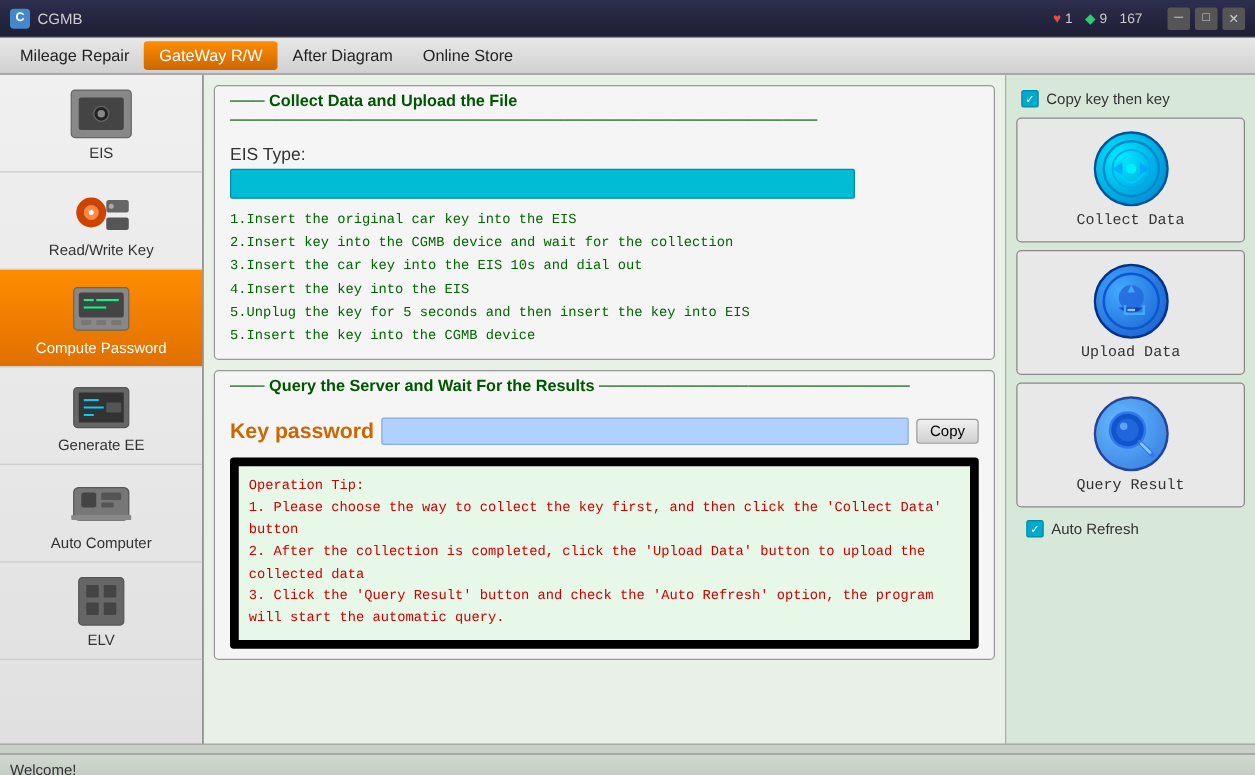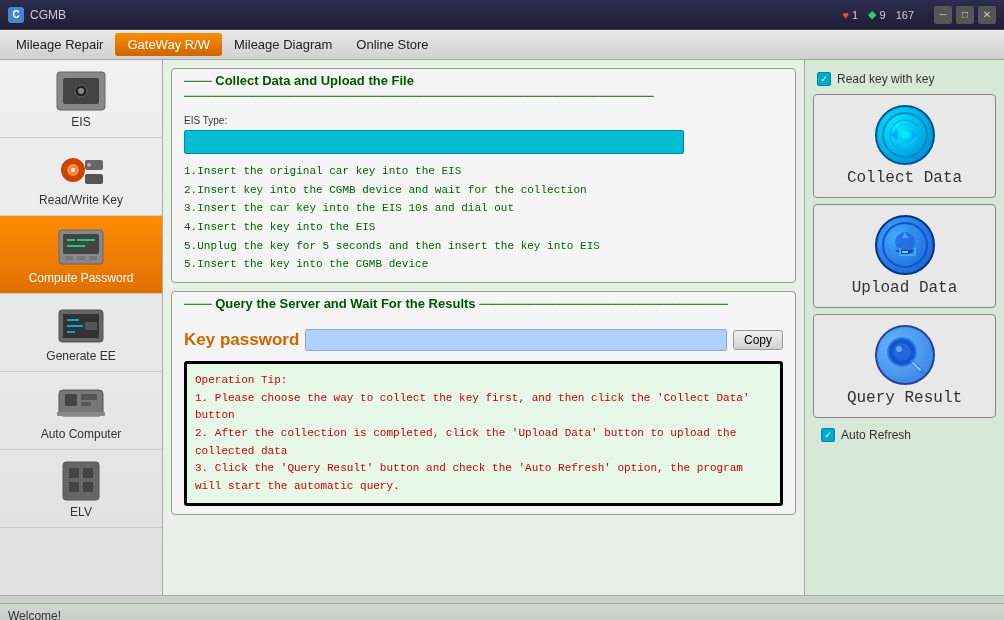--- a/index.html
+++ b/index.html
@@ -132,21 +132,21 @@
       font-size: 13px;
       color: #005500;
       padding: 4px 12px;
       font-weight: bold;
     }
     .panel-body {
       padding: 8px 12px;
     }
 
     .eis-type-label {
-      font-size: 10px;
+      font-size: 14px;
       color: #333;
       margin-bottom: 4px;
     }
     .eis-type-select {
       width: 500px;
       height: 24px;
       background: #00bcd4;
       border: 1px solid #008ba3;
       border-radius: 2px;
       margin-bottom: 8px;
@@ -182,21 +182,21 @@
       padding: 2px 10px;
       background: linear-gradient(to bottom, #f0f0f0, #d0d0d0);
       border: 1px solid #999;
       border-radius: 3px;
       cursor: pointer;
       font-size: 12px;
     }
 
     .operation-tips {
       background: #e8f8e8;
-      border: 3px solid #000000;
+      border: 7px solid #000000;
       border-radius: 3px;
       padding: 8px;
       margin-top: 4px;
       font-family: 'Courier New', monospace;
       font-size: 11px;
       color: #cc0000;
       line-height: 1.6;
       min-height: 120px;
     }
 
@@ -255,21 +255,21 @@
     .action-icon.upload {
       background: radial-gradient(circle at 35% 35%, #44aaff, #1155cc);
       border: 2px solid #003388;
     }
     .action-icon.query {
       background: radial-gradient(circle at 35% 35%, #66bbff, #3377dd);
       border: 2px solid #224499;
     }
     .action-label {
       font-family: 'Courier New', monospace;
-      font-size: 16px;
+      font-size: 12px;
       color: #333;
     }
 
     .auto-refresh-row {
       display: flex;
       align-items: center;
       gap: 6px;
       padding: 4px 8px;
     }
     .auto-refresh-checkbox {
@@ -318,21 +318,21 @@
       <div class="ctrl-btn">─</div>
       <div class="ctrl-btn">□</div>
       <div class="ctrl-btn">✕</div>
     </div>
   </div>
 </div>
 
 <div class="menubar">
   <div class="menu-item">Mileage Repair</div>
   <div class="menu-item active">GateWay R/W</div>
-  <div class="menu-item">Mileage Diagram</div>
+  <div class="menu-item">After Diagram</div>
   <div class="menu-item">Online Store</div>
 </div>
 
 <div class="main-layout">
 
   <div class="sidebar">
     <div class="sidebar-item">
       <div class="sidebar-icon">
         <svg width="52" height="42" viewBox="0 0 52 42">
           <rect x="2" y="2" width="48" height="38" rx="3" fill="#888" stroke="#666" stroke-width="1"></rect>
@@ -448,21 +448,21 @@
         </div>
       </div>
     </div>
 
   </div>
 
   <div class="right-panel">
 
     <div class="checkbox-row">
       <div class="checkbox-box">✓</div>
-      <span class="checkbox-label">Read key with key</span>
+      <span class="checkbox-label">Copy key then key</span>
     </div>
 
 
     <div class="action-card">
       <div class="action-icon collect">
         <svg width="50" height="50" viewBox="0 0 50 50">
           <circle cx="25" cy="25" r="22" fill="none" stroke="#0088cc" stroke-width="2"></circle>
           <circle cx="25" cy="25" r="15" fill="none" stroke="#00aaee" stroke-width="1.5"></circle>
           <path d="M 18 18 Q 25 10 32 18 Q 40 25 32 32 Q 25 40 18 32 Q 10 25 18 18" fill="none" stroke="#00ccff" stroke-width="1.5"></path>
           <circle cx="25" cy="25" r="4" fill="#00eeff"></circle>

